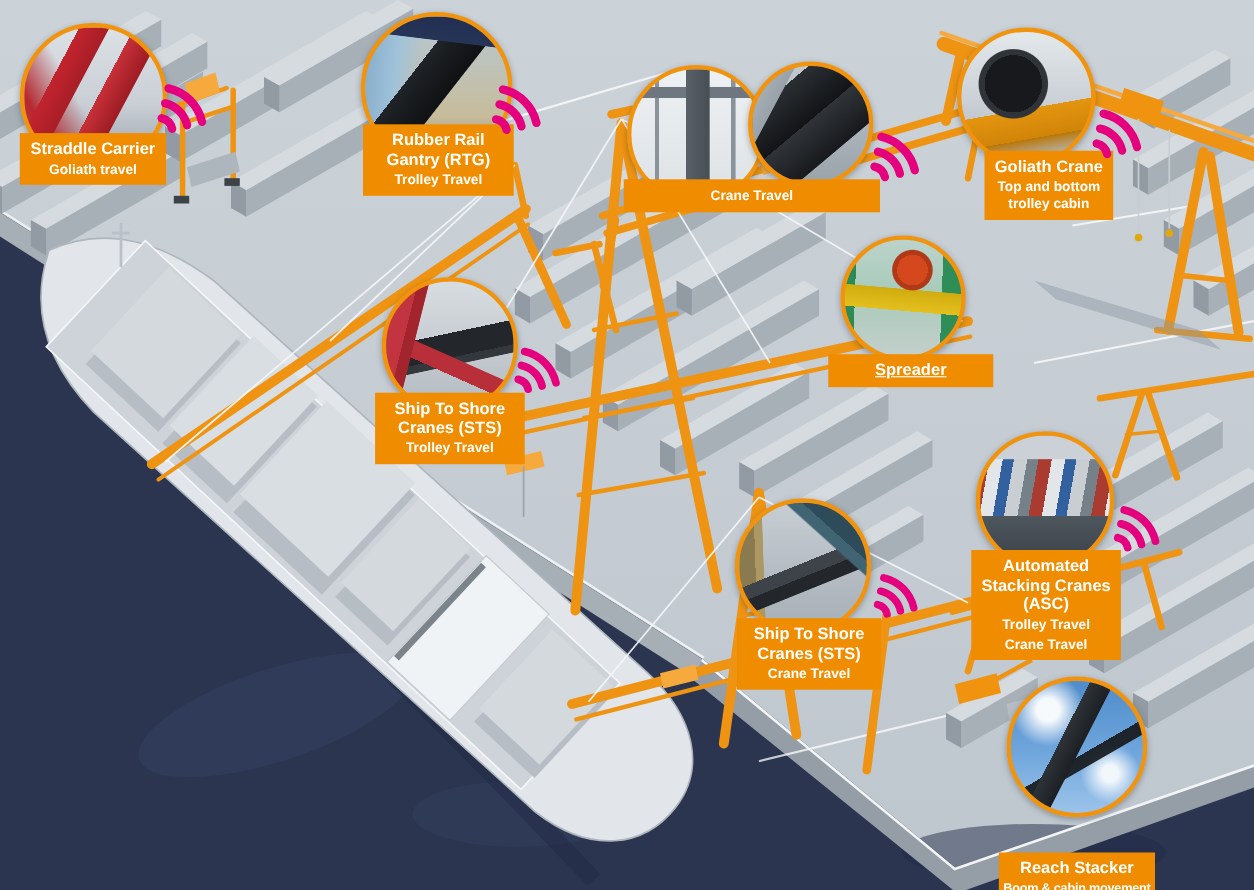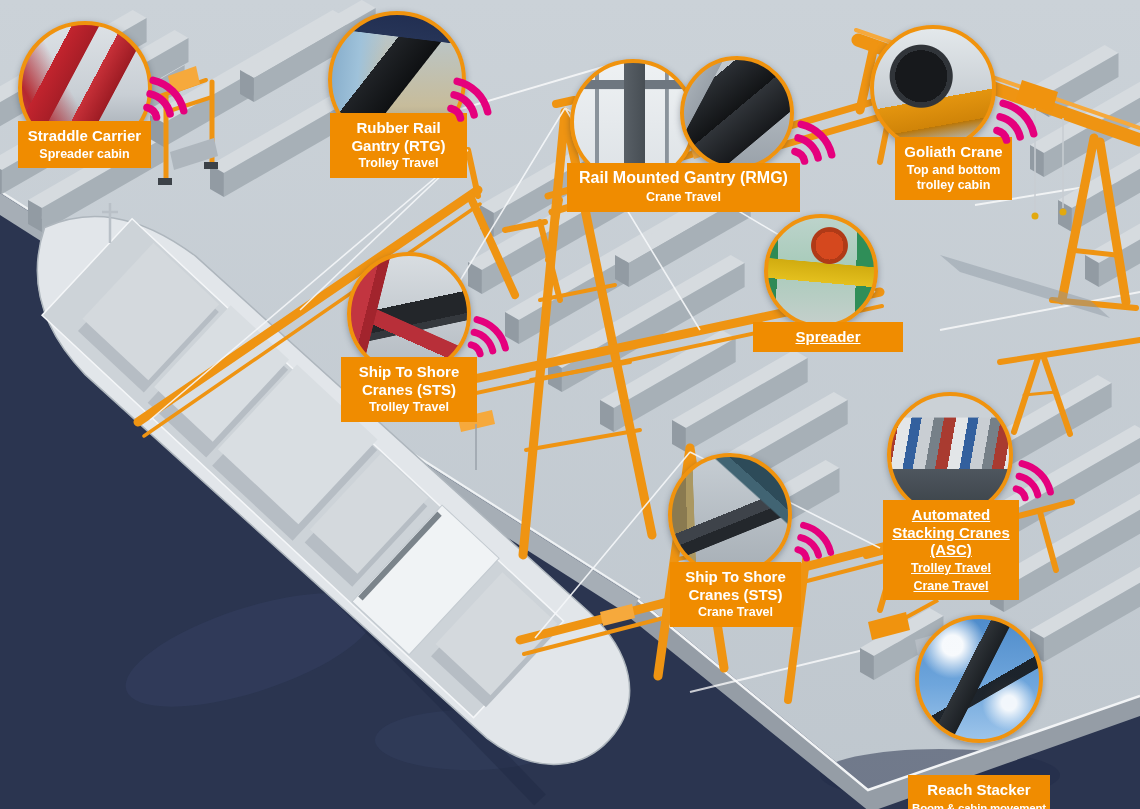--- a/index.html
+++ b/index.html
@@ -66,21 +66,21 @@
   .label .title.big{font-size:16px;}
   .label .sub{font-size:12.5px;font-weight:700;line-height:1.25;margin-top:2px;}
   .label .sub.tight{font-size:11.5px;letter-spacing:-.2px;}
   .l1{left:18px;top:121px;width:133px;}
   .l2{left:330px;top:113px;width:137px;}
   .l3{left:567px;top:163px;width:233px;}
   .l4{left:867px;top:137px;width:117px;margin-left:28px;}
   .l5{left:753px;top:322px;width:150px;text-decoration:underline;}
   .l6{left:341px;top:357px;width:136px;}
   .l7{left:670px;top:562px;width:131px;}
-  .l8{left:883px;top:500px;width:136px;text-decoration:underline;}
+  .l8{left:883px;top:500px;width:136px;}
   .l9{left:908px;top:727px;width:142px;margin-top:48px;}
 
   
   .wifi{position:absolute;z-index:5;}
   .wifi path{fill:none;stroke:#E5007D;stroke-width:13;stroke-linecap:round;}
   .w1{left:136px;top:70px;width:58px;height:58px;}
   .w2{left:440px;top:71px;width:58px;height:58px;}
   .w3{left:784px;top:114px;width:58px;height:58px;}
   .w4{left:986px;top:93px;width:58px;height:58px;}
   .w6{left:461px;top:310px;width:54px;height:54px;}
@@ -298,28 +298,27 @@
       <path d="M18.9,64.6 A22,22 0 0 1 35.4,81.1"></path>
     </svg>
   <svg class="wifi w8" viewBox="0 0 100 100">
     <path d="M29.7,17.8 A70,70 0 0 1 82.2,70.3"></path>
       <path d="M24.3,41.2 A46,46 0 0 1 58.8,75.7"></path>
       <path d="M18.9,64.6 A22,22 0 0 1 35.4,81.1"></path>
     </svg>
 
   <div class="label l1">
     <div class="title">Straddle Carrier</div>
-    <div class="sub">Spreader cabin</div>
+    <div class="sub">Goliath travel</div>
   </div>
   <div class="label l2">
     <div class="title">Rubber Rail Gantry (RTG)</div>
     <div class="sub">Trolley Travel</div>
   </div>
   <div class="label l3">
-    <div class="title big">Rail Mounted Gantry (RMG)</div>
     <div class="sub">Crane Travel</div>
   </div>
   <div class="label l4">
     <div class="title">Goliath Crane</div>
     <div class="sub">Top and bottom trolley cabin</div>
   </div>
   <div class="label l5">
     <div class="title">Spreader</div>
   </div>
   <div class="label l6">

